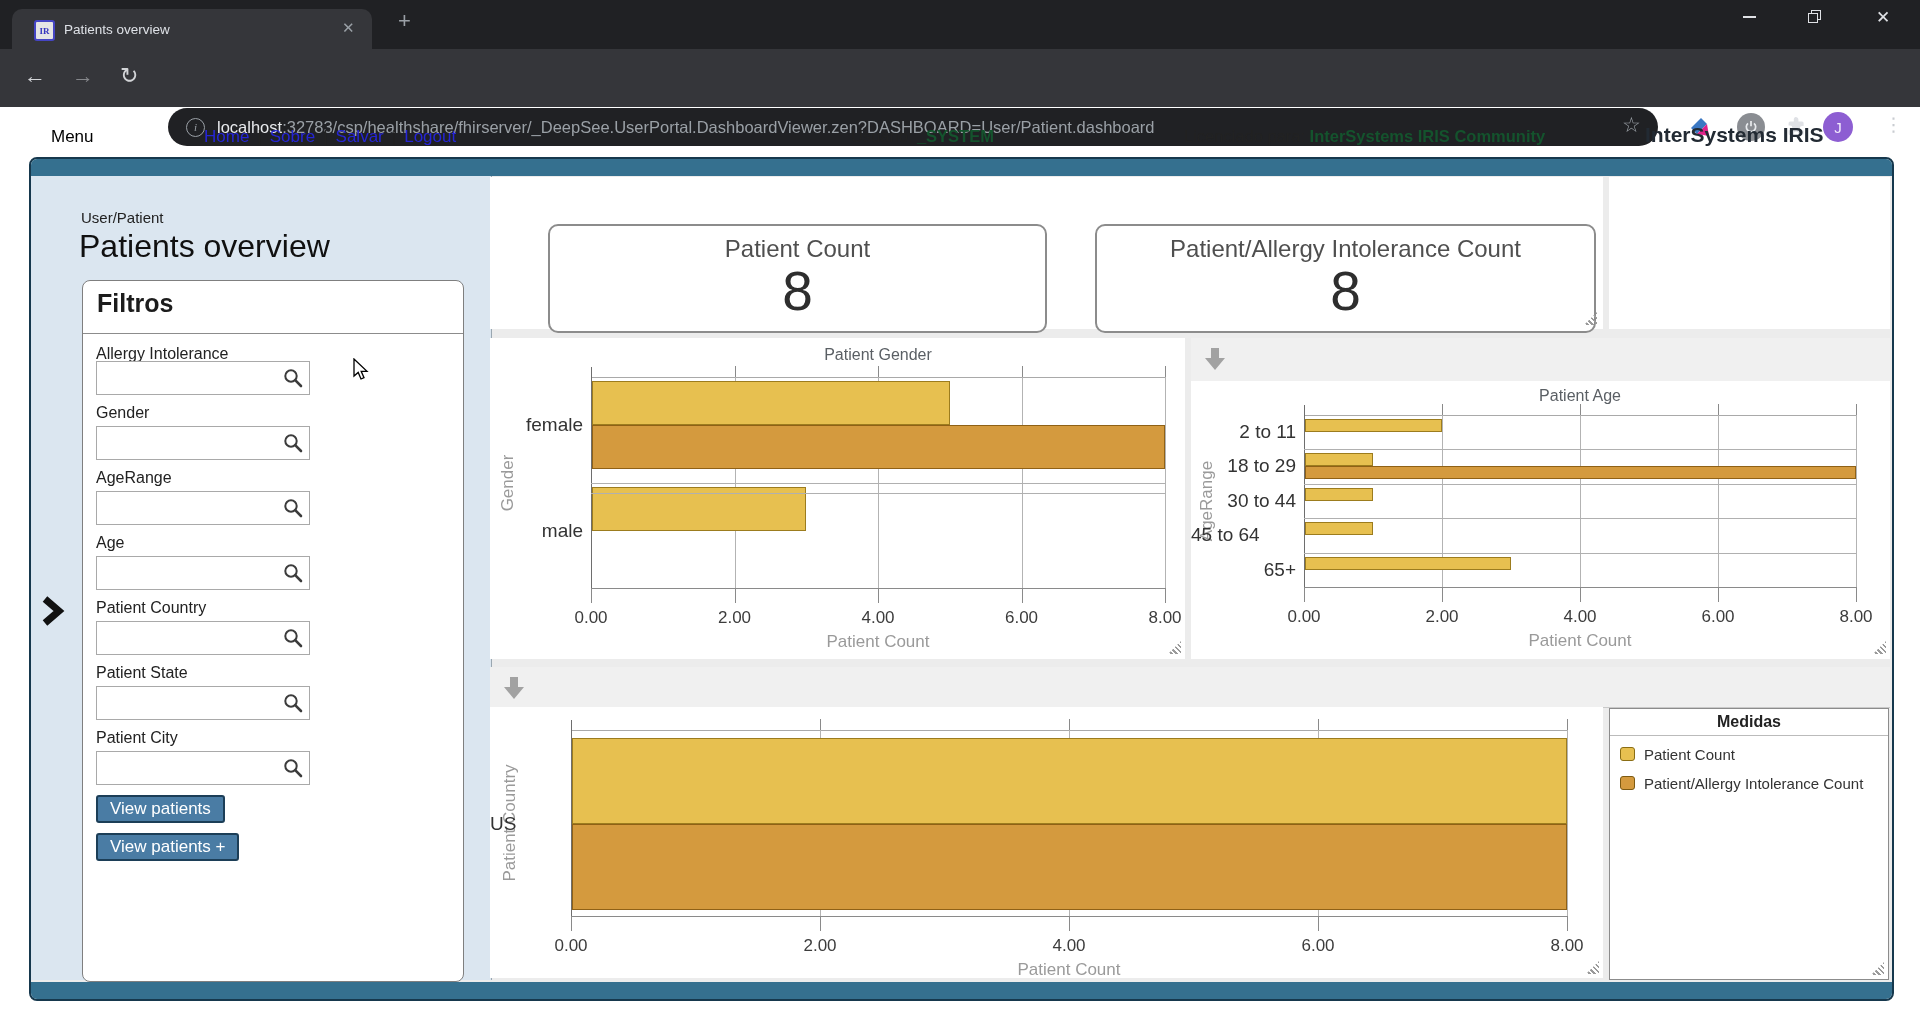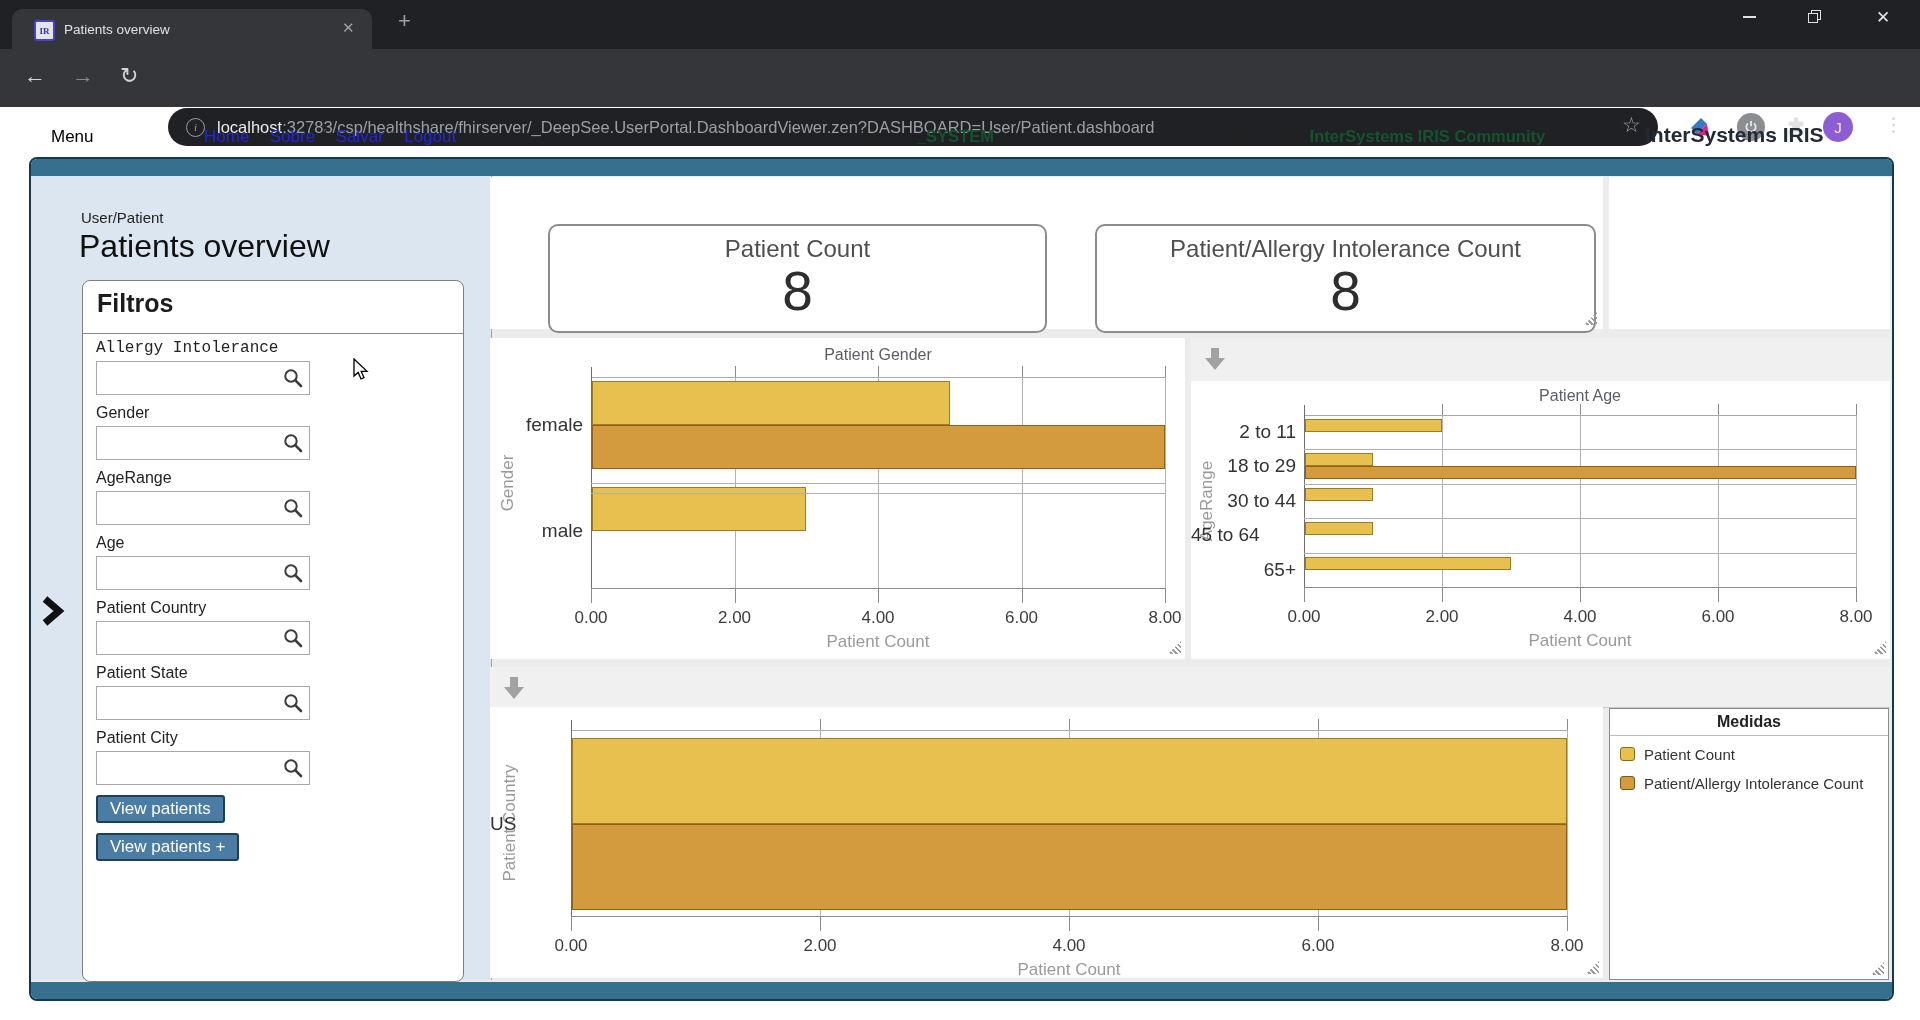--- a/index.html
+++ b/index.html
@@ -151,21 +151,21 @@
   <div class="tealbar" style="top:0;"></div>
   <div class="tealbar" style="bottom:0;"></div>
 
   <div class="sidebar">
     <span class="crumb">User/Patient</span>
     <span class="dash-title">Patients overview</span>
     <div class="filters-panel">
       <span class="filters-title">Filtros</span>
       <div class="filters-hr"></div>
       <div>
-          <div class="f-label" style="top: 58px; font-family: Liberation Mono, monospace;">Allergy Intolerance</div>
+          <div class="f-label" style="top: 64px;">Allergy Intolerance</div>
           <div class="f-inputwrap" style="top: 80px;">
             <input class="f-input" placeholder="" style="">
             <svg width="22" height="22" class="f-mag">
               <circle cx="9" cy="9" r="5.7" fill="none" stroke="#3c3c3c" stroke-width="2"></circle>
               <line x1="13.2" y1="13.2" x2="19" y2="19" stroke="#3c3c3c" stroke-width="2.6" stroke-linecap="round"></line>
             </svg>
           </div>
           <div class="f-label" style="top: 123px;">Gender</div>
           <div class="f-inputwrap" style="top: 145px;">
             <input class="f-input" placeholder="" style="">

